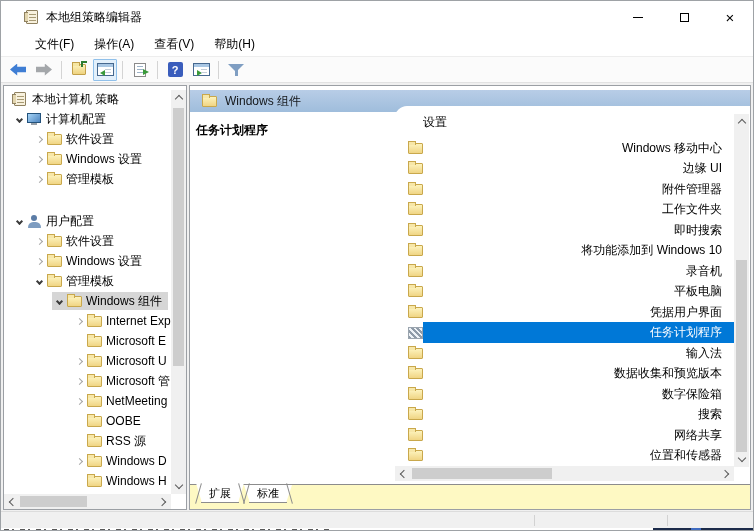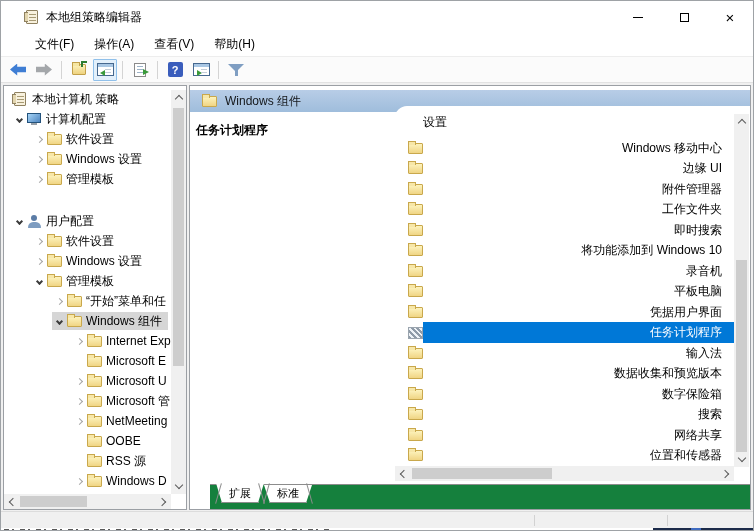--- a/index.html
+++ b/index.html
@@ -101,21 +101,21 @@
   .list-row{height:20.5px;display:flex;align-items:center;padding-left:12px;}
   .list-ic{width:16px;min-width:16px;display:flex;align-items:center;justify-content:center;}
   .list-label{flex:1;padding:2px 12px 2px 6px;color:#000;white-space:nowrap;overflow:hidden;text-align:right;}
   .list-row.sel .list-label{background:#0078d7;color:#fff;}
   .list-vsb{right:1px;top:28px;height:353px;width:15px;z-index:2;}
   .list-vsb .sb-arrow.bottom{position:absolute;bottom:0;}
   .list-hsb{left:0;right:16px;bottom:3px;height:15px;}
   .list-hsb .sb-arrow.right-end{position:absolute;right:0;top:0;}
 
   
-  .tabstrip{position:absolute;left:0;right:0;bottom:0;height:25px;background:#15803d;z-index:3;margin-left:20px;}
+  .tabstrip{position:absolute;left:0;right:0;bottom:0;height:25px;background:#fef9c3;z-index:3;}
   .tabstrip::before{content:'';position:absolute;left:0;right:0;top:0;height:1px;background:#8c8c8c;}
   .tabs{position:absolute;left:6px;top:0;display:flex;}
   .tab{position:relative;width:48px;height:19px;text-align:center;line-height:18px;font-size:11px;color:#000;}
   .tab .bg{position:absolute;left:0;right:0;top:1px;bottom:0;background:#fff;
     clip-path:polygon(0 0,100% 0,calc(100% - 6px) 100%,6px 100%);}
   .tab.active .bg{top:-1px;}
   .tab .edge-l{position:absolute;left:2px;top:-1px;height:21px;width:1px;background:#8c8c8c;transform:rotate(16deg);}
   .tab .edge-r{position:absolute;right:2px;top:-1px;height:21px;width:1px;background:#8c8c8c;transform:rotate(-16deg);}
   .tab .edge-b{position:absolute;left:5px;right:5px;bottom:0;height:1px;background:#8c8c8c;}
   .tab .lbl{position:relative;z-index:2;}
@@ -290,31 +290,20 @@
               <span class="chev-slot">
                 <span class="chev open"></span>
               </span>
               <span class="tree-ic">
                 <span class="icon-folder"></span>
               </span>
               <span class="tree-label">管理模板</span>
             </span>
           </div>
           <div class="tree-row" style="padding-left: 48px;">
-            <span class="rowseg">
-              <span class="chev-slot">
-                <span class="chev"></span>
-              </span>
-              <span class="tree-ic">
-                <span class="icon-folder"></span>
-              </span>
-              <span class="tree-label">“开始”菜单和任</span>
-            </span>
-          </div>
-          <div class="tree-row" style="padding-left: 48px;">
             <span class="rowseg sel">
               <span class="chev-slot">
                 <span class="chev open"></span>
               </span>
               <span class="tree-ic">
                 <span class="icon-folder"></span>
               </span>
               <span class="tree-label">Windows 组件</span>
             </span>
           </div>

